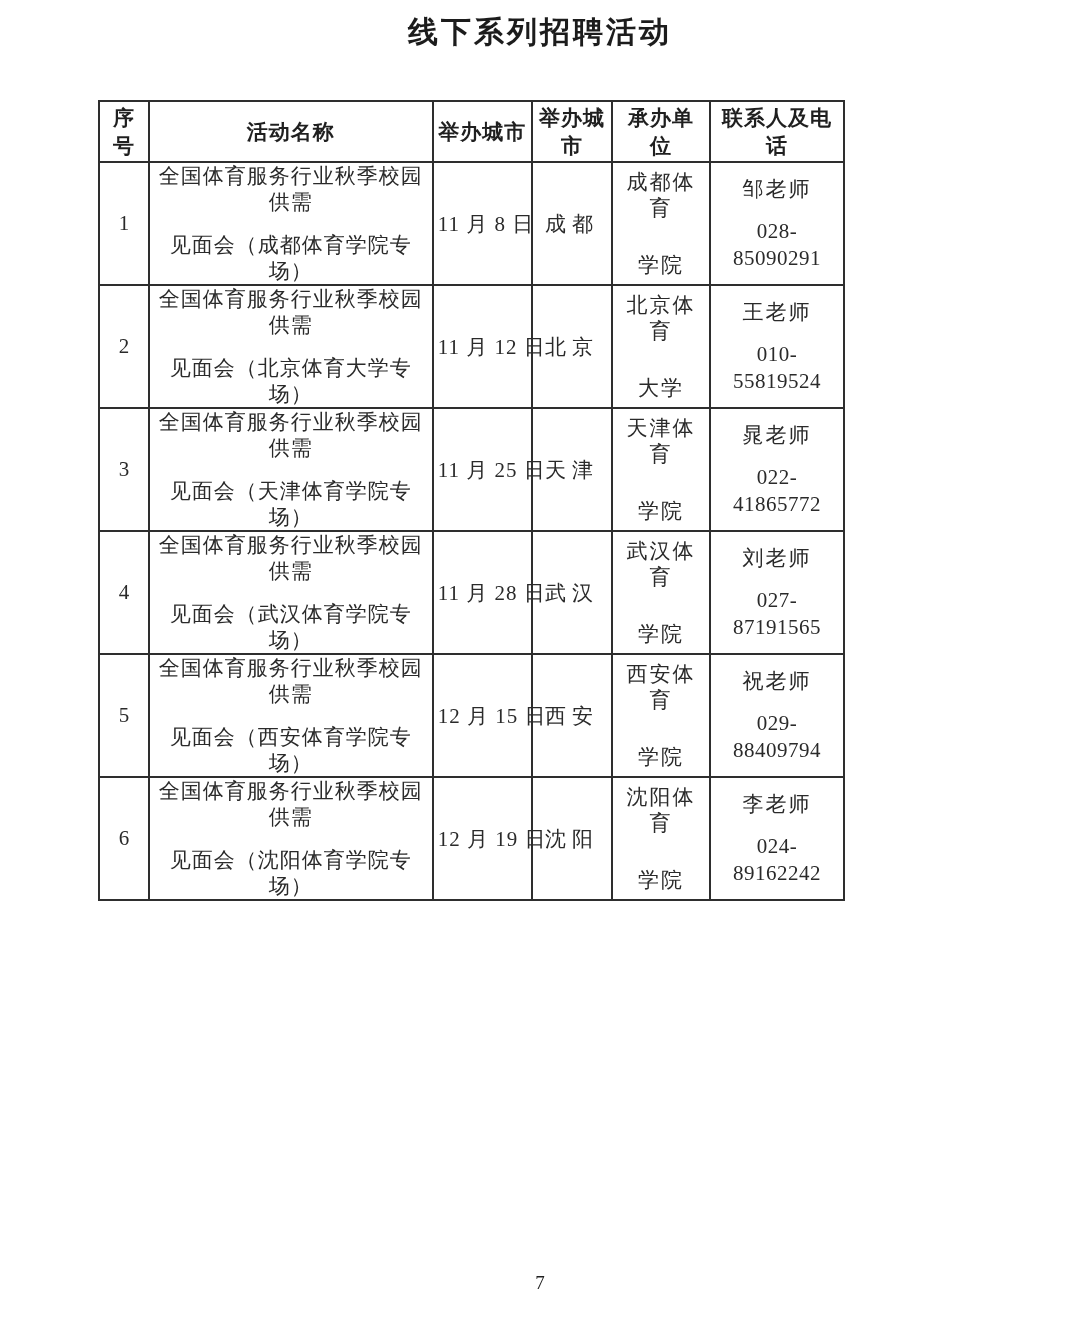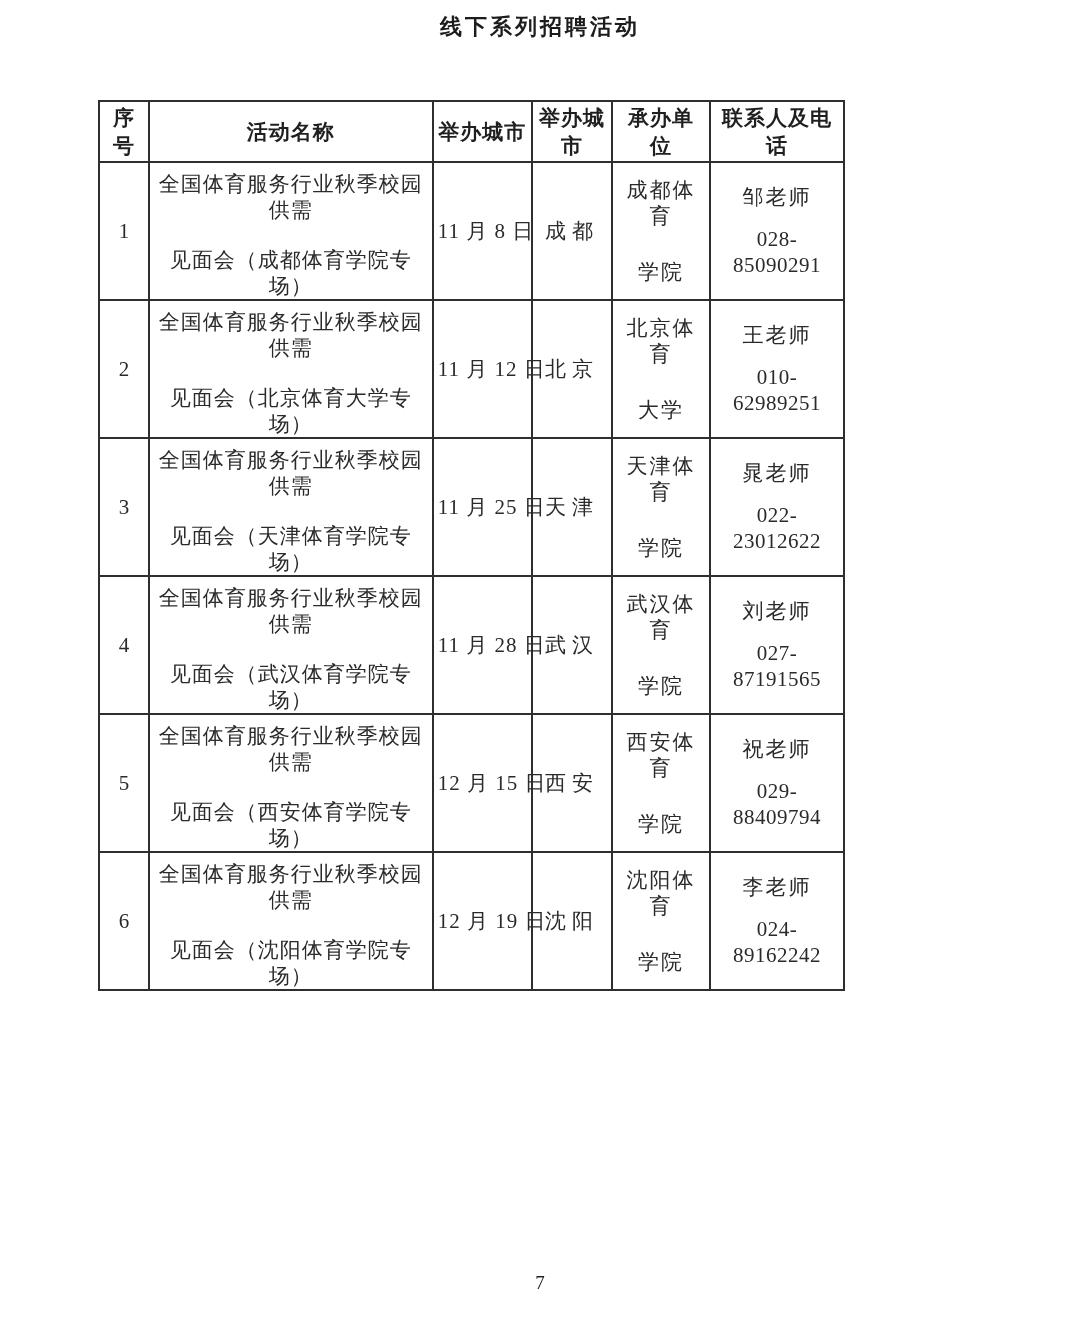--- a/index.html
+++ b/index.html
@@ -13,21 +13,21 @@
     position: relative;
     font-family: "Liberation Serif", "DejaVu Serif", serif;
     color: #262626;
   }
   .doc-title {
     position: absolute;
     top: 12px;
     left: 0;
     width: 100%;
     text-align: center;
-    font-size: 22px;
+    font-size: 30px;
     font-weight: bold;
     letter-spacing: 3px;
     color: #1c1c1c;
   }
   table.recruit-table {
     position: absolute;
     left: 98px;
     top: 100px;
     width: 747px;
     border-collapse: collapse;
@@ -56,21 +56,21 @@
     color: #2a2a2a;
   }
   .two-line {
     display: flex;
     flex-direction: column;
     justify-content: center;
     gap: 30px;
     line-height: 1.25;
   }
   .cell-serial { font-size: 20px; }
-  .cell-name .two-line { gap: 23px; letter-spacing: 1px; margin-top: 8px; }
+  .cell-name .two-line { gap: 16px; letter-spacing: 1px; }
   .cell-date { letter-spacing: 1px; white-space: nowrap; margin-left: 28px; }
   .cell-city { letter-spacing: 6px; font-family: Liberation Serif, serif; }
   .cell-org .two-line { letter-spacing: 2px; justify-content: center; }
   .cell-contact .two-line { gap: 16px; align-items: center; }
   .contact-name { letter-spacing: 2px; }
   .contact-phone { letter-spacing: 0.5px; }
   .page-number {
     position: absolute;
     top: 1272px;
     left: 0;
@@ -140,21 +140,21 @@
       <td class="cell-city">北京</td>
       <td class="cell-org">
         <div class="two-line">
           <span>北京体育</span>
           <span>大学</span>
         </div>
       </td>
       <td class="cell-contact">
         <div class="two-line">
           <span class="contact-name">王老师</span>
-          <span class="contact-phone">010-62989251</span>
+          <span class="contact-phone">010-55819524</span>
         </div>
       </td>
     </tr>
     <tr>
       <td class="cell-serial">3</td>
       <td class="cell-name">
         <div class="two-line">
           <span>全国体育服务行业秋季校园供需</span>
           <span>见面会（天津体育学院专场）</span>
         </div>
@@ -163,21 +163,21 @@
       <td class="cell-city">天津</td>
       <td class="cell-org">
         <div class="two-line">
           <span>天津体育</span>
           <span>学院</span>
         </div>
       </td>
       <td class="cell-contact">
         <div class="two-line">
           <span class="contact-name">晁老师</span>
-          <span class="contact-phone">022-23012622</span>
+          <span class="contact-phone">022-41865772</span>
         </div>
       </td>
     </tr>
     <tr>
       <td class="cell-serial">4</td>
       <td class="cell-name">
         <div class="two-line">
           <span>全国体育服务行业秋季校园供需</span>
           <span>见面会（武汉体育学院专场）</span>
         </div>

